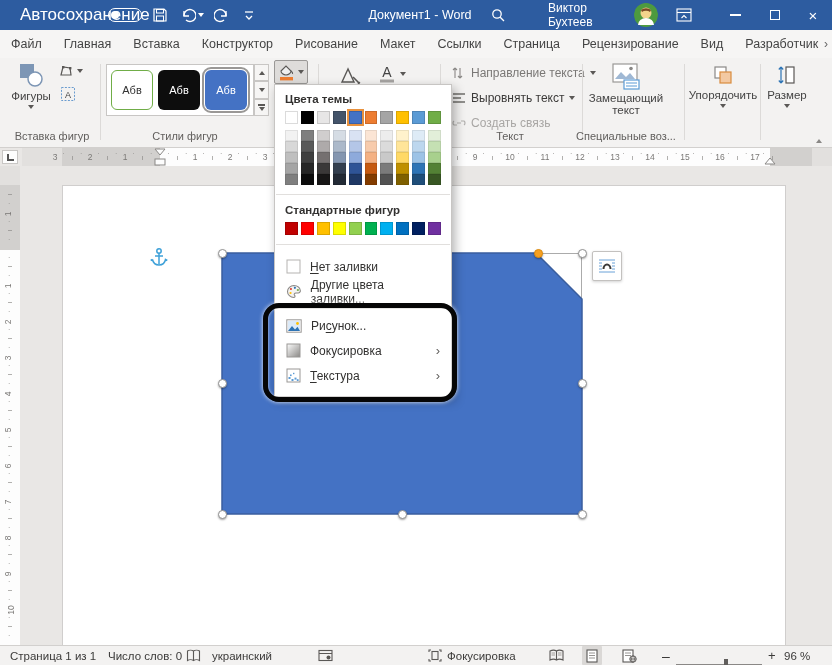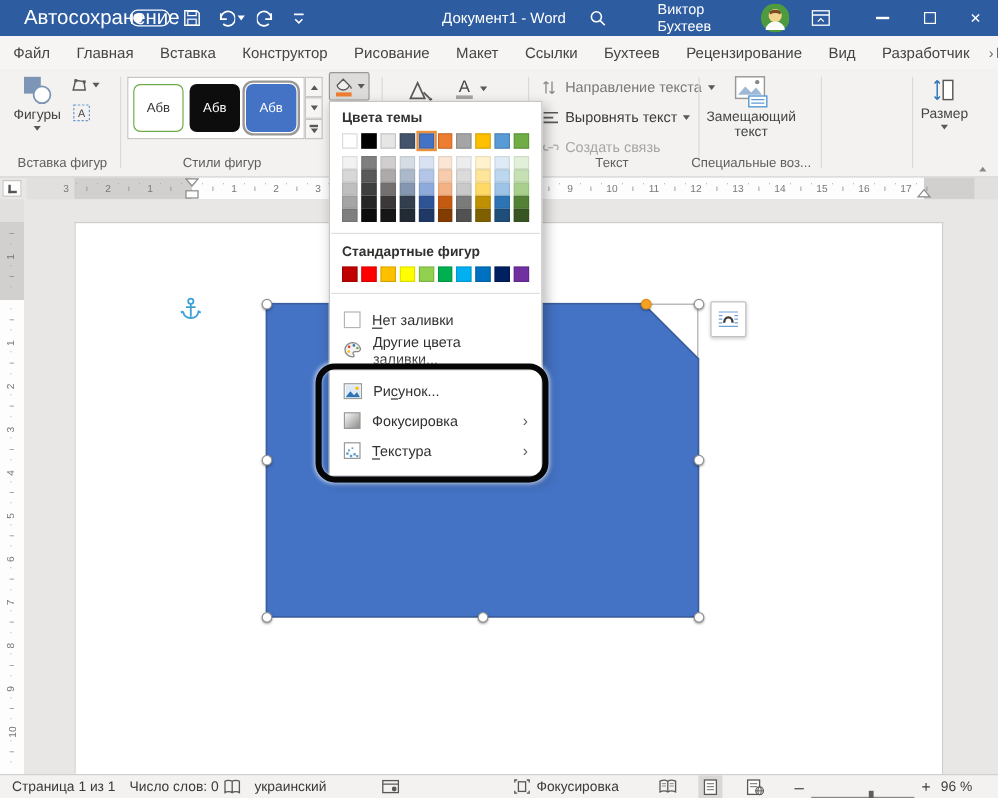--- a/index.html
+++ b/index.html
@@ -161,21 +161,21 @@
 
   <div class="tabbar">
     <span id="tabs" style="display:flex">
         <span class="tab">Файл</span>
         <span class="tab">Главная</span>
         <span class="tab">Вставка</span>
         <span class="tab">Конструктор</span>
         <span class="tab">Рисование</span>
         <span class="tab">Макет</span>
         <span class="tab">Ссылки</span>
-        <span class="tab">Бухтеев</span>
+        <span class="tab">Страница</span>
         <span class="tab">Рецензирование</span>
         <span class="tab">Вид</span>
         <span class="tab">Разработчик</span>
         <span class="tab">Надстройки</span>
       </span>
     <span class="tab-overflow">›</span>
   </div>
 
   <div class="ribbon">
 
@@ -287,20 +287,28 @@
         <rect x="14" y="18" width="15" height="9" fill="#fff" stroke="#5b9bd5" stroke-width="1.2"></rect>
         <line x1="16" y1="21" x2="27" y2="21" stroke="#5b9bd5"></line>
           <line x1="16" y1="24" x2="27" y2="24" stroke="#5b9bd5"></line>
       </svg>
       <span style="margin-top:2px">Замещающий</span>
       <span>текст</span>
     </div>
     <div class="glabel" style="left:566px">Специальные воз...</div>
     <div class="gsep" style="left:684px"></div>
 
+    <div class="rbtn" style="left:690px; top:6px; width:66px">
+      <svg width="22" height="22" viewBox="0 0 22 22">
+          <rect x="3" y="3" width="11" height="11" fill="#fff" stroke="#8a8886" stroke-width="1.2"></rect>
+          <rect x="8" y="8" width="11" height="11" fill="#f3c9a2" stroke="#d98c3f" stroke-width="1.2"></rect>
+        </svg>
+      <span style="margin-top:3px">Упорядочить</span>
+      <i class="tri-down" style="margin-top:3px"></i>
+    </div>
     <div class="gsep" style="left:760px"></div>
 
     <div class="rbtn" style="left:764px; top:6px; width:46px">
       <svg width="22" height="22" viewBox="0 0 22 22">
           <rect x="10" y="3" width="8" height="16" fill="#fff" stroke="#5a5856" stroke-width="1.2"></rect>
           <path d="M5,3 v16 M5,3 l-2.2,2.5 M5,3 l2.2,2.5 M5,19 l-2.2,-2.5 M5,19 l2.2,-2.5" fill="none" stroke="#2e74b5" stroke-width="1.2"></path>
         </svg>
       <span style="margin-top:3px">Размер</span>
       <i class="tri-down" style="margin-top:3px"></i>
     </div>

